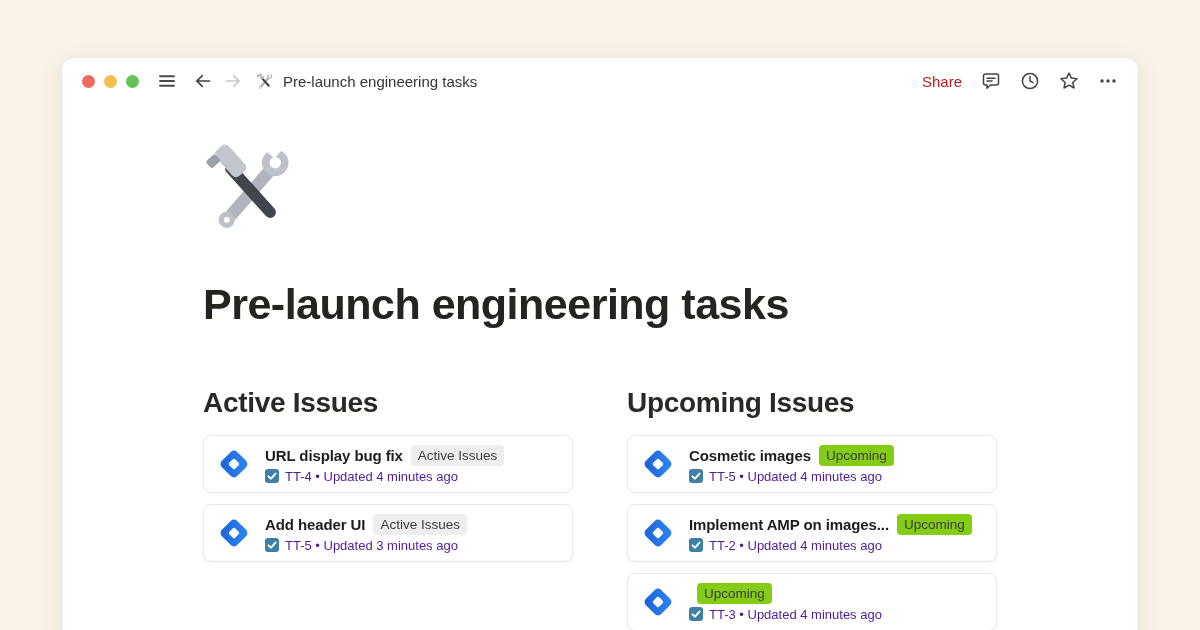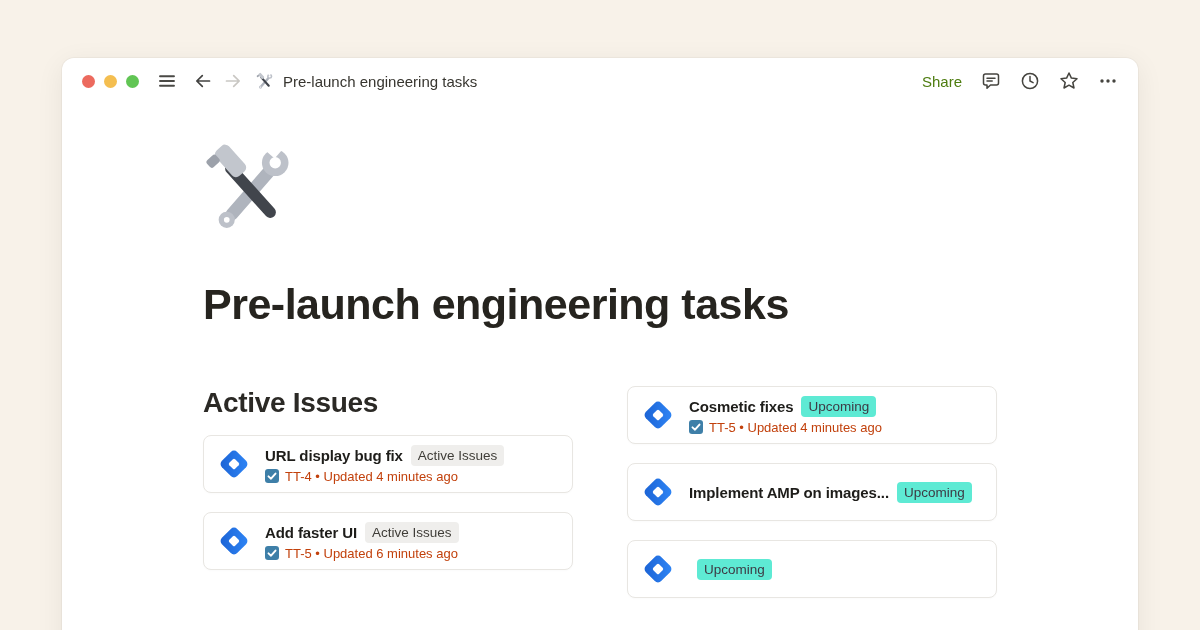--- a/index.html
+++ b/index.html
@@ -23,52 +23,52 @@
   .light { width:13px; height:13px; border-radius:50%; }
   .tb-icon { width:20px; height:20px; display:block; }
   .tb-btn { display:flex; align-items:center; justify-content:center; cursor:pointer; background:none; border:none; padding:0; }
   .hamburger { margin-left:18px; }
   .nav-back { margin-left:16px; }
   .nav-fwd { margin-left:10px; }
   .tb-pageicon { margin-left:13px; width:18px; height:18px; }
   .tb-title { margin-left:9px; font-size:15px; color:#37352F; }
   .tb-spacer { flex:1; }
   .tb-right { display:flex; align-items:center; gap:19px; }
-  .share-label { font-size:15px; color:#4d7c0f; cursor:pointer; }
+  .share-label { font-size:15px; color:#b91c1c; cursor:pointer; }
   
   .content { padding:0 0 0 141px; }
   .page-icon { width:95px; height:95px; margin-top:36px; display:block; cursor:pointer; }
   h1.page-title {
     margin-top:44px; font-size:43px; line-height:50px; font-weight:700;
     letter-spacing:-0.5px; color:#26241F;
   }
   .columns { display:flex; gap:54px; margin-top:57px; }
   .column { width:370px; flex:0 0 370px; }
   h2.col-heading {
     font-size:28px; line-height:34px; font-weight:700;
     letter-spacing:-0.3px; color:#2B2925; margin-bottom:15px; cursor:pointer;
   }
   .card {
     height:58px; background:#fff; border:1px solid #E8E6E2; border-radius:8px;
-    display:flex; align-items:center; padding:0 12px; margin-bottom:19px;
+    display:flex; align-items:center; padding:0 12px; margin-bottom:11px;
     box-shadow:0 1px 2px rgba(0,0,0,0.02); cursor:pointer; overflow:hidden;
   }
   .jira-icon { width:36px; height:36px; flex:0 0 36px; margin-right:13px; }
   .card-body { min-width:0; }
   .card-top { display:flex; align-items:center; white-space:nowrap; }
   .card-title { font-size:15px; font-weight:700; color:#1E1D1A; letter-spacing:-0.1px; }
   .badge {
     margin-left:8px; font-size:13.5px; line-height:19px; padding:1px 7px;
     border-radius:4px; white-space:nowrap;
   }
   .badge-gray { background:#EFEEEC; color:#3F3D38; }
-  .badge-purple { background:#5eead4; color:#3D3A44; }
+  .badge-purple { background:#84cc16; color:#3D3A44; }
   .card-meta { display:flex; align-items:center; margin-top:3px; white-space:nowrap; }
   .check-icon { width:14px; height:14px; flex:0 0 14px; margin-right:6px; }
-  .meta-text { font-size:13px; color:#c2410c; }
+  .meta-text { font-size:13px; color:#4c1d95; }
   .defs-hidden { position:absolute; width:0; height:0; overflow:hidden; }
 </style>
 </head>
 <body>
 
 <svg class="defs-hidden" aria-hidden="true">
   <defs>
     <linearGradient id="jira-grad" x1="1" y1="0" x2="0" y2="1">
       <stop offset="0" stop-color="#2F86F6"></stop>
       <stop offset="1" stop-color="#1B62D4"></stop>
@@ -193,72 +193,85 @@
             </div>
           </div>
         </div>
 
         <div class="card">
           <svg class="jira-icon">
               <use href="#sym-jira"></use>
             </svg>
           <div class="card-body">
             <div class="card-top">
-              <span class="card-title">Add faster UI</span>
+              <span class="card-title">Add header UI</span>
               <span class="badge badge-gray">Active Issues</span>
             </div>
             <div class="card-meta">
               <svg class="check-icon">
                   <use href="#sym-check"></use>
                 </svg>
-              <span class="meta-text">TT-5 • Updated 6 minutes ago</span>
+              <span class="meta-text">TT-5 • Updated 3 minutes ago</span>
             </div>
           </div>
         </div>
       </div>
 
       <div class="column">
-
-        <div class="card">
-          <svg class="jira-icon">
-              <use href="#sym-jira"></use>
-            </svg>
-          <div class="card-body">
-            <div class="card-top">
-              <span class="card-title">Cosmetic fixes</span>
+        <h2 class="col-heading">Upcoming Issues</h2>
+
+        <div class="card">
+          <svg class="jira-icon">
+              <use href="#sym-jira"></use>
+            </svg>
+          <div class="card-body">
+            <div class="card-top">
+              <span class="card-title">Cosmetic images</span>
               <span class="badge badge-purple">Upcoming</span>
             </div>
             <div class="card-meta">
               <svg class="check-icon">
                   <use href="#sym-check"></use>
                 </svg>
               <span class="meta-text">TT-5 • Updated 4 minutes ago</span>
             </div>
           </div>
         </div>
 
         <div class="card">
           <svg class="jira-icon">
               <use href="#sym-jira"></use>
             </svg>
           <div class="card-body">
             <div class="card-top">
               <span class="card-title">Implement AMP on images...</span>
               <span class="badge badge-purple">Upcoming</span>
             </div>
+            <div class="card-meta">
+              <svg class="check-icon">
+                  <use href="#sym-check"></use>
+                </svg>
+              <span class="meta-text">TT-2 • Updated 4 minutes ago</span>
+            </div>
           </div>
         </div>
 
         <div class="card">
           <svg class="jira-icon">
               <use href="#sym-jira"></use>
             </svg>
           <div class="card-body">
             <div class="card-top">
               <span class="badge badge-purple">Upcoming</span>
+            </div>
+            <div class="card-meta">
+              <svg class="check-icon">
+                  <use href="#sym-check"></use>
+                </svg>
+              <span class="meta-text">TT-3 • Updated 4 minutes ago</span>
             </div>
           </div>
         </div>
       </div>
 
     </div>
   </div>
 </div>
 
 </body></html>

